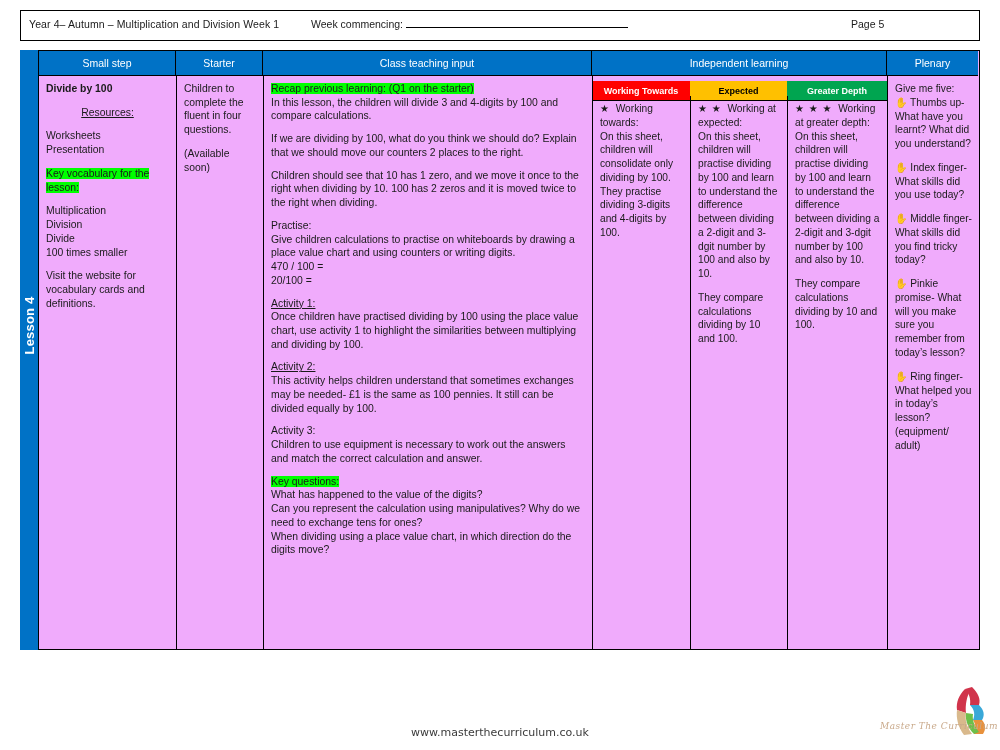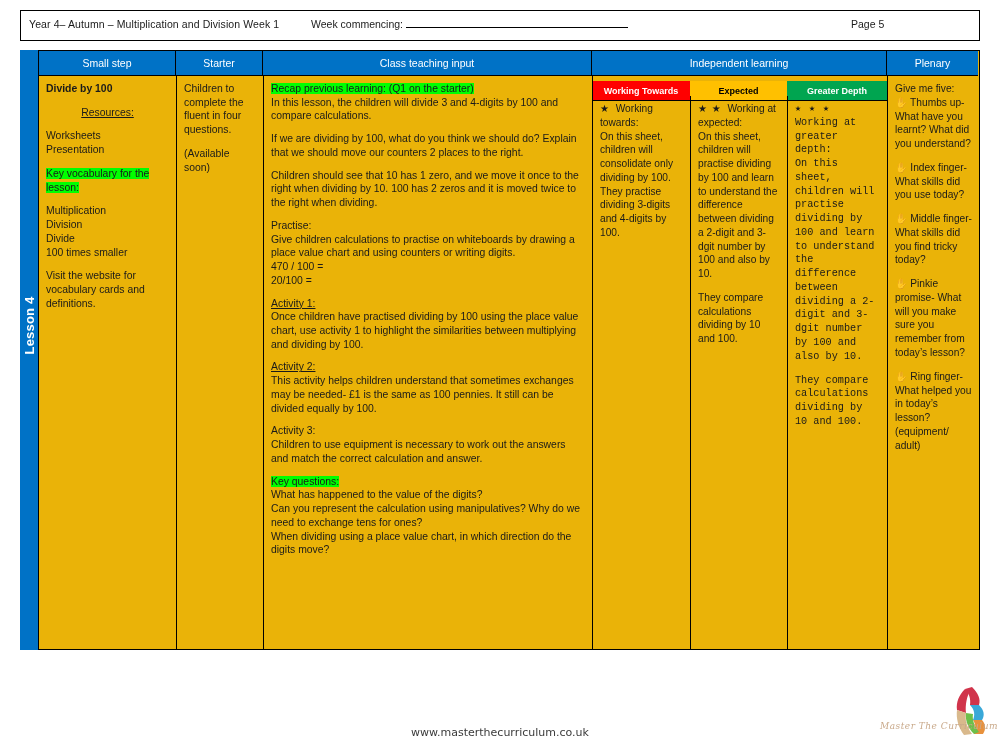--- a/index.html
+++ b/index.html
@@ -59,21 +59,21 @@
     font-size: 13px;
     font-weight: 700;
     text-align: center;
     letter-spacing: .2px;
   }
   .grid {
     position: absolute; left: 18px; top: 0;
     width: 942px; height: 600px;
     border: 1.5px solid #000;
     border-left: 1.5px solid #000;
-    background: #eab308;
+    background: #f0abfc;
   }
 
   
   .hdr-row {
     position: absolute; left: 0; top: 0; width: 100%; height: 25px;
     display: flex;
   }
   .hdr {
     background: #0072c6;
     color: #ffffff;
@@ -218,21 +218,21 @@
 
       <div class="cell narrow" style="left:554px; top:45px; width:97px; height:553px;">
         <p><span class="star">★</span>&nbsp; <span>Working towards:</span><br><span>On this sheet, children will consolidate only dividing by 100. They practise dividing 3-digits and 4-digits by 100.</span></p>
       </div>
 
       <div class="cell narrow" style="left:652px; top:45px; width:96px; height:553px;">
         <p><span class="star">★ ★</span>&nbsp; <span>Working at expected:</span><br><span>On this sheet, children will practise dividing by 100 and learn to understand the difference between dividing a 2-digit and 3-dgit number by 100 and also by 10.</span></p>
         <p>They compare calculations dividing by 10 and 100.</p>
       </div>
 
-      <div class="cell narrow" style="left:749px; top:45px; width:99px; height:553px;font-family:Liberation Mono, monospace;">
+      <div class="cell narrow" style="left:749px; top:45px; width:99px; height:553px;">
         <p><span class="star">★ ★ ★</span>&nbsp; <span>Working at greater depth:</span><br><span>On this sheet, children will practise dividing by 100 and learn to understand the difference between dividing a 2-digit and 3-dgit number by 100 and also by 10.</span></p>
         <p>They compare calculations dividing by 10 and 100.</p>
       </div>
 
       <div class="cell narrow" style="left:849px; top:25px; width:91px; height:573px;">
         <p><span>Give me five:</span><br><span class="hand">✋</span> <span>Thumbs up- What have you learnt? What did you understand?</span></p>
         <p><span class="hand">✋</span> <span>Index finger- What skills did you use today?</span></p>
         <p><span class="hand">✋</span> <span>Middle finger- What skills did you find tricky today?</span></p>
         <p><span class="hand">✋</span> <span>Pinkie promise- What will you make sure you remember from today’s lesson?</span></p>
         <p><span class="hand">✋</span> <span>Ring finger- What helped you in today’s lesson? (equipment/ adult)</span></p>

